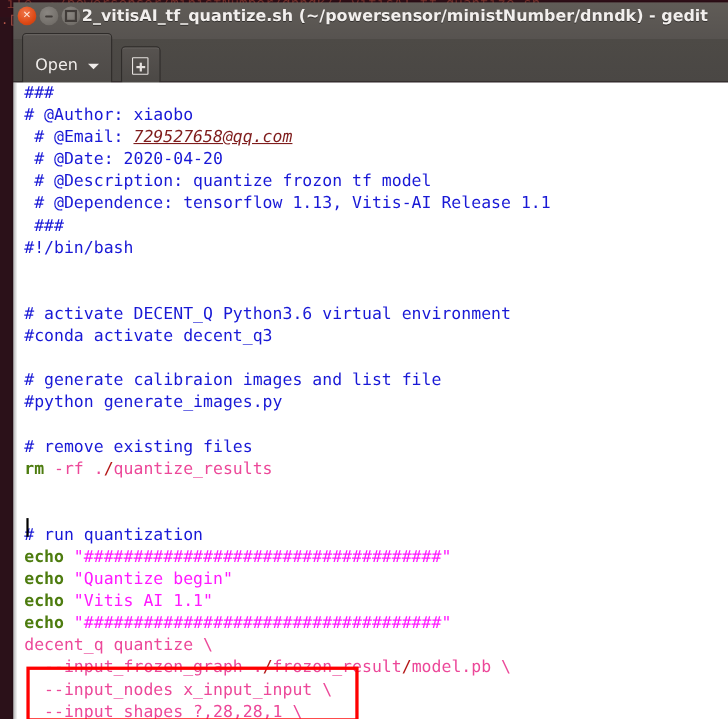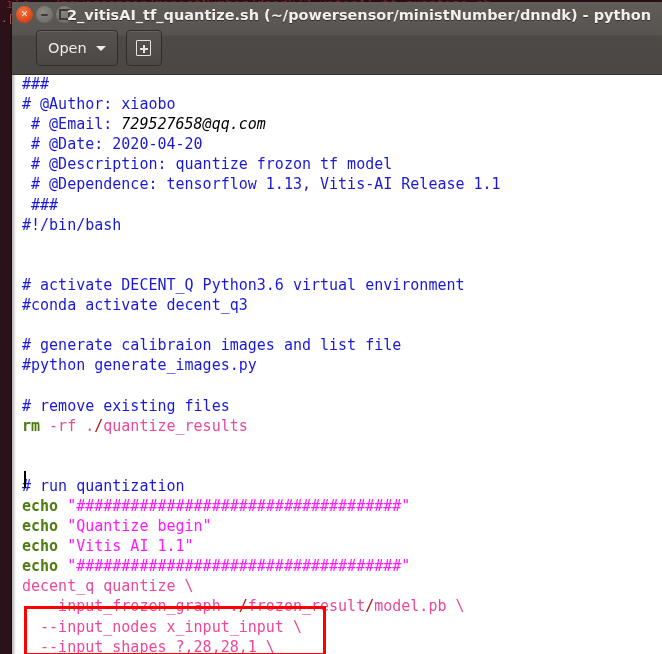--- a/index.html
+++ b/index.html
@@ -124,23 +124,22 @@
     border-radius: 4px;
     border: 1px solid #2f2c2a;
     background: linear-gradient(to bottom, #575350, #4a4744);
     box-shadow: inset 0 1px 0 rgba(255,255,255,.09);
     display: flex;
     align-items: center;
     justify-content: center;
     cursor: default;
   }
   #open-button {
-    padding: 0 11px;
+    padding: 12px 11px;
     gap: 9px;
-    margin-left: 16px;
   }
   #open-button .lbl {
     color: #f0edeb;
     font-size: 14.5px;
   }
   .caret-down {
     width: 0; height: 0;
     border-left: 5px solid transparent;
     border-right: 5px solid transparent;
     border-top: 5px solid #efecea;
@@ -189,21 +188,21 @@
     top: -1px;
     font-family: "DejaVu Sans Mono", monospace;
     font-size: 15px;
     line-height: 20.1px;
     white-space: pre;
     color: #111111;
     letter-spacing: 0px;
   }
   #code .ln { display: block; height: 20.1px; }
   .c-comment  { color: #1919d6; }
-  .c-link     { color: #000000; font-style: italic; }
+  .c-link     { color: #7f1d1d; text-decoration: underline; font-style: italic; }
   .c-keyword  { color: #4d7c0f; font-weight: bold; }
   .c-string   { color: #ff19ff; }
   .c-plain    { color: #ec4899; }
   .c-slash    { color: #b31414; }
 
   
   #text-cursor {
     position: absolute;
     left: 12px;
     top: 396px;
@@ -244,21 +243,21 @@
         <span>✕</span>
       </div>
       <div class="wc-btn wc-min">
         <span></span>
       </div>
       <div class="wc-btn wc-max">
         <span></span>
       </div>
     </div>
 
-    <div id="window-title">2_vitisAI_tf_quantize.sh (~/powersensor/ministNumber/dnndk) - python</div>
+    <div id="window-title">2_vitisAI_tf_quantize.sh (~/powersensor/ministNumber/dnndk) - gedit</div>
 
     <div id="toolbar">
       <div class="tb-button" id="open-button">
         <span class="lbl">Open</span>
         <span class="caret-down"></span>
       </div>
       <div class="tb-button" id="newfile-button">
         <span class="newfile-glyph"></span>
       </div>
     </div>

